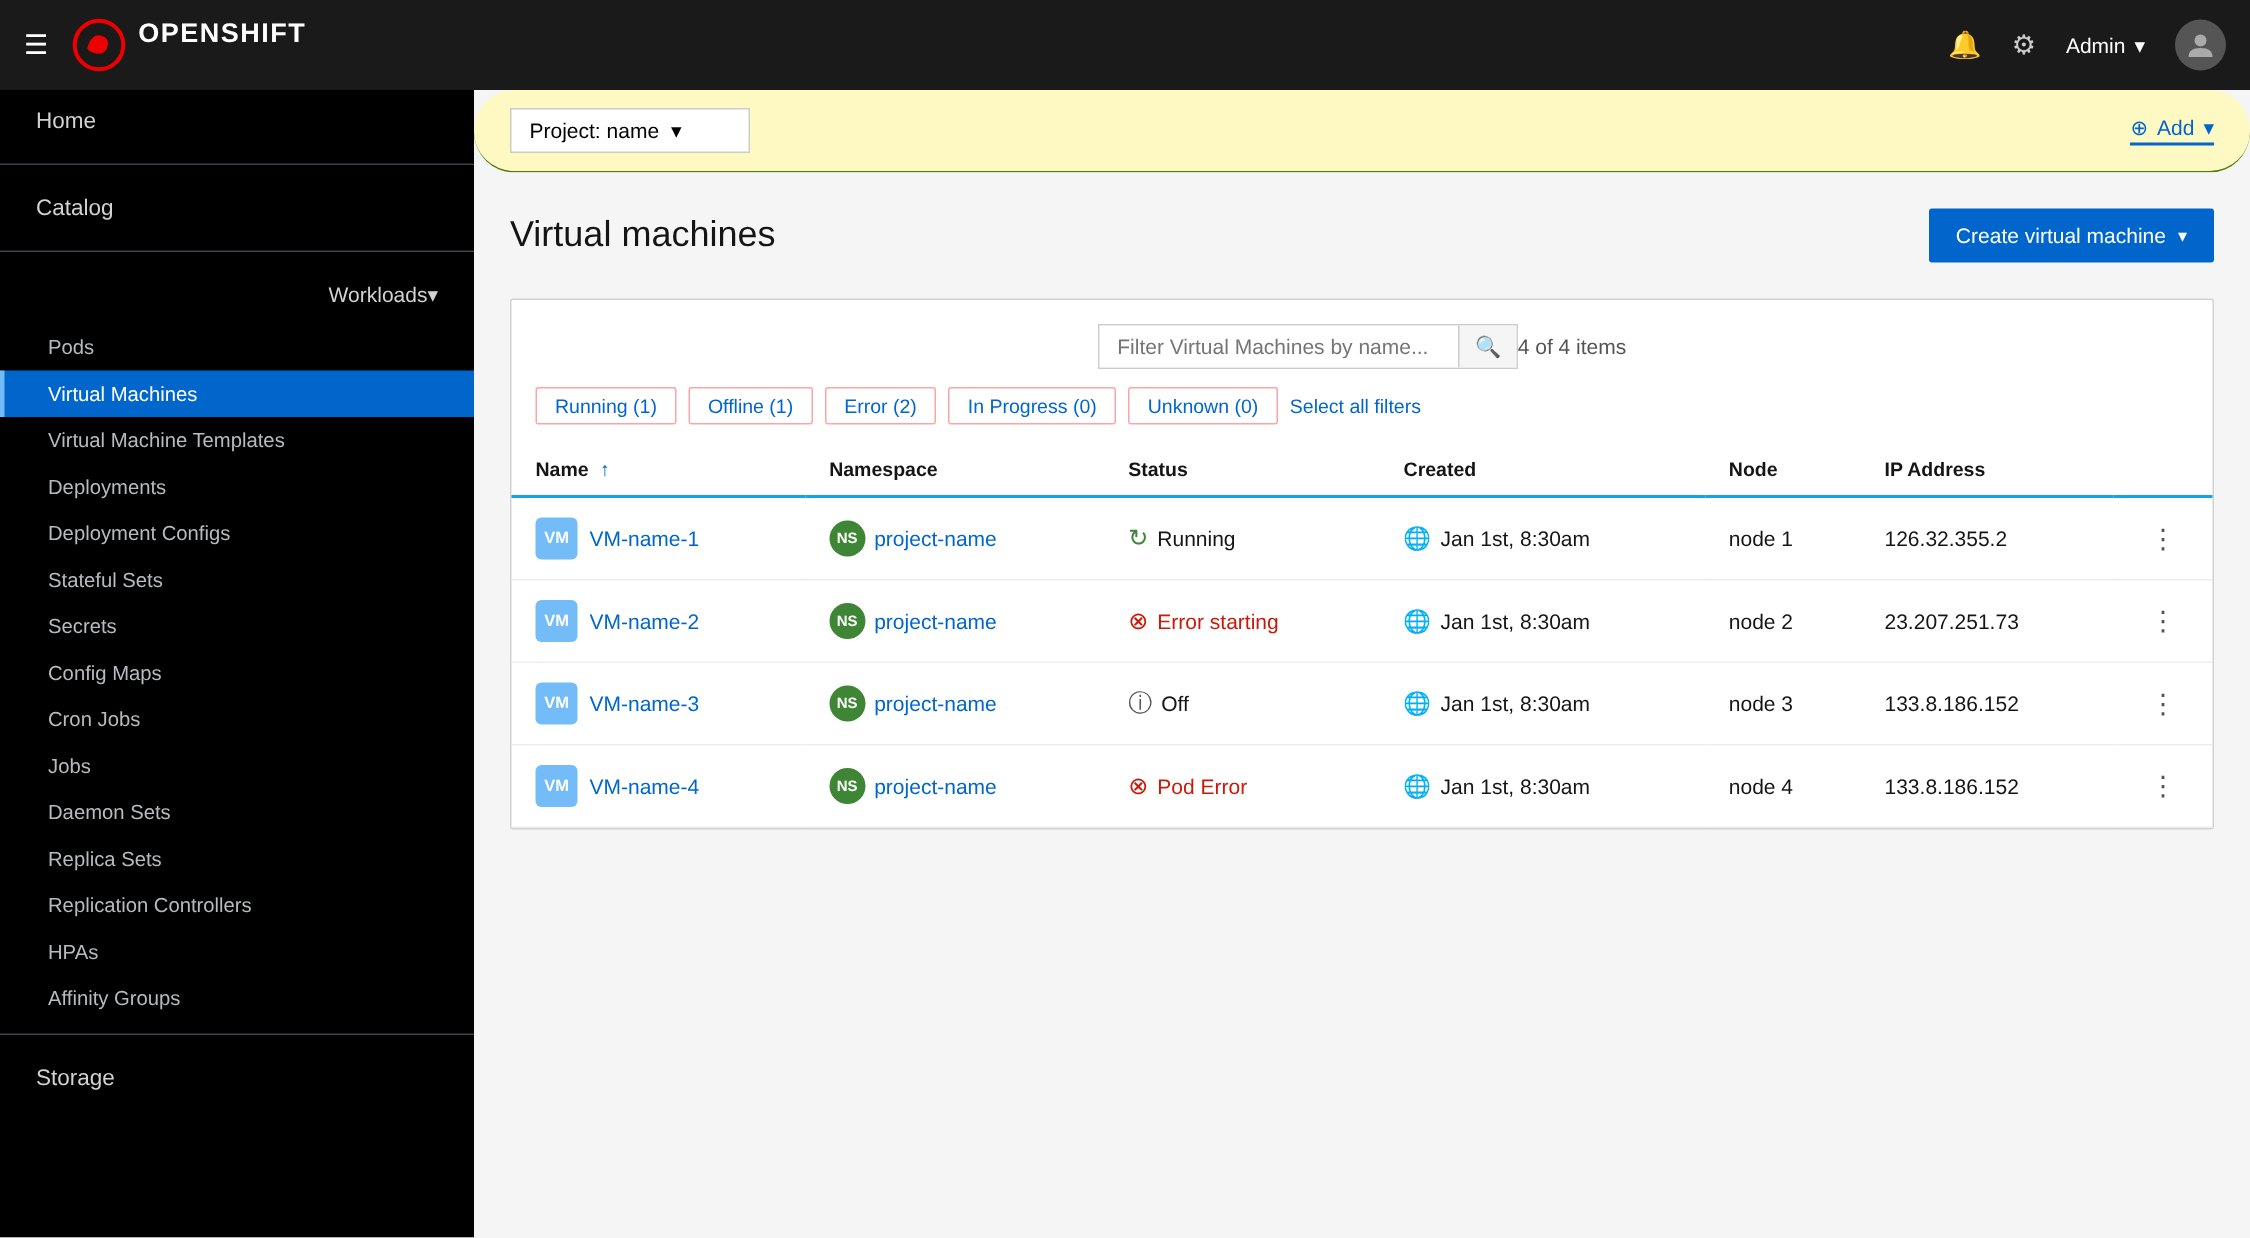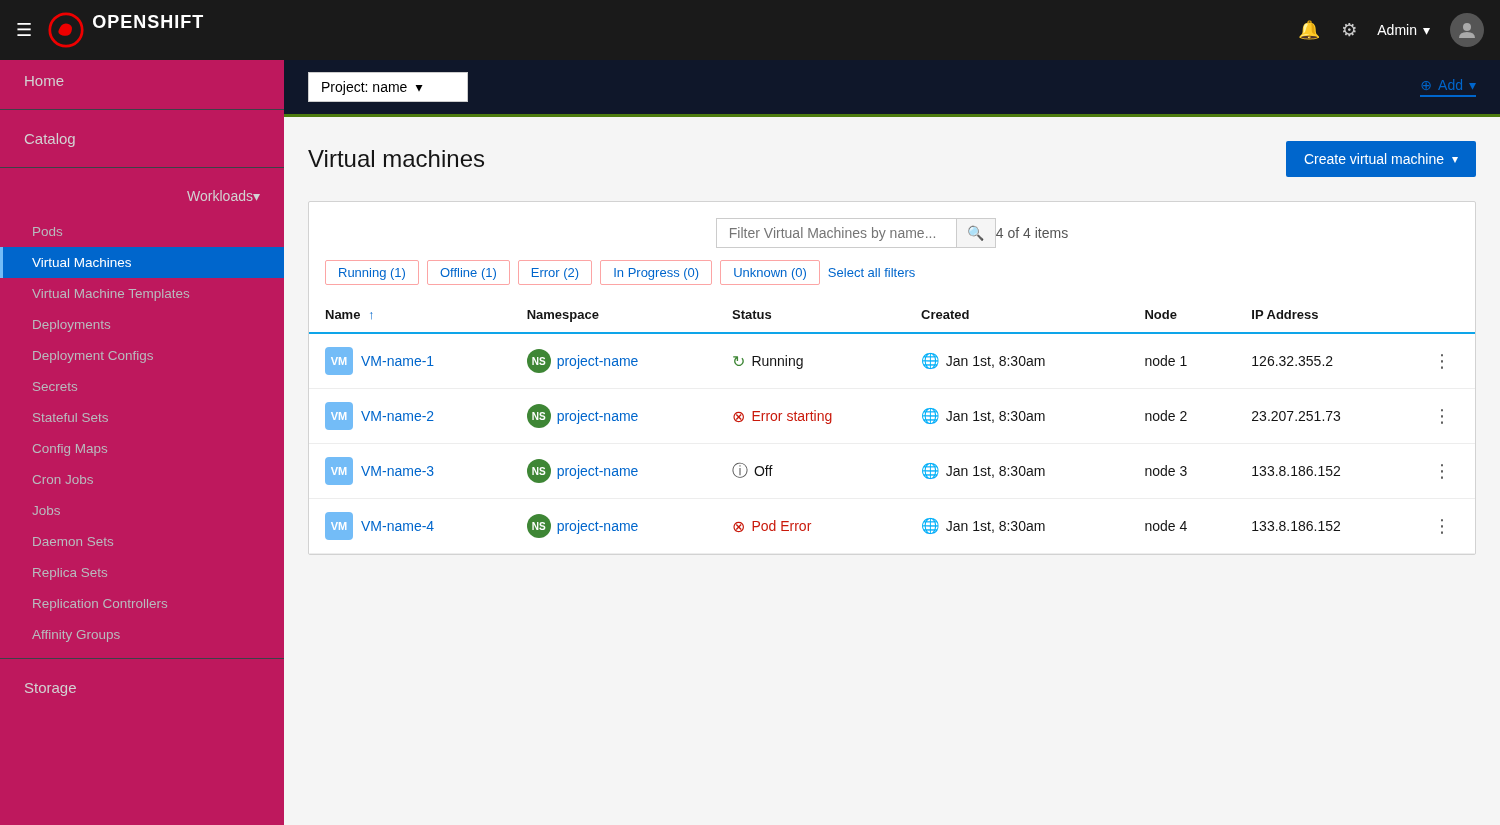--- a/index.html
+++ b/index.html
@@ -22,22 +22,22 @@
     .topnav-right { margin-left: auto; display: flex; align-items: center; gap: 20px; }
     .topnav-icon { color: #ccc; font-size: 18px; cursor: pointer; }
     .topnav-admin { color: white; display: flex; align-items: center; gap: 6px; cursor: pointer; font-size: 14px; }
     .topnav-avatar { width: 34px; height: 34px; border-radius: 50%; background: #555; display: flex; align-items: center; justify-content: center; color: #ccc; font-size: 18px; }
 
     
     .layout { display: flex; flex: 1; overflow: hidden; }
 
     
     .sidebar {
-      width: 284px;
-      background: #be185d;
+      width: 316px;
+      background: #000000;
       color: #d2d2d2;
       flex-shrink: 0;
       overflow-y: auto;
       display: flex;
       flex-direction: column;
     }
     .sidebar-top-item {
       padding: 12px 24px;
       font-size: 15px;
       color: #d2d2d2;
@@ -65,27 +65,28 @@
     .main {
       flex: 1;
       display: flex;
       flex-direction: column;
       overflow: hidden;
       background: #f5f5f5;
     }
 
     
     .project-bar {
-      background: #0f172a;
+      background: #fef9c3;
       padding: 12px 24px;
-      border-bottom: 3px solid #4d7c0f;
+      border-bottom: 1px solid #4d7c0f;
       display: flex;
       align-items: center;
       justify-content: space-between;
       flex-shrink: 0;
+      border-radius: 27px;
     }
     .project-selector {
       border: 1px solid #ccc;
       background: white;
       padding: 6px 12px;
       display: flex;
       align-items: center;
       gap: 8px;
       cursor: pointer;
       font-size: 14px;
@@ -324,28 +325,29 @@
     <div class="sidebar-group-header">
       <span>Workloads</span>
       <span>▾</span>
     </div>
     <div id="sidebar-items-container">
         <div class="sidebar-item">Pods</div>
         <div class="sidebar-item active">Virtual Machines</div>
         <div class="sidebar-item">Virtual Machine Templates</div>
         <div class="sidebar-item">Deployments</div>
         <div class="sidebar-item">Deployment Configs</div>
+        <div class="sidebar-item">Stateful Sets</div>
         <div class="sidebar-item">Secrets</div>
-        <div class="sidebar-item">Stateful Sets</div>
         <div class="sidebar-item">Config Maps</div>
         <div class="sidebar-item">Cron Jobs</div>
         <div class="sidebar-item">Jobs</div>
         <div class="sidebar-item">Daemon Sets</div>
         <div class="sidebar-item">Replica Sets</div>
         <div class="sidebar-item">Replication Controllers</div>
+        <div class="sidebar-item">HPAs</div>
         <div class="sidebar-item">Affinity Groups</div>
       </div>
     <div class="sidebar-divider"></div>
     <div class="sidebar-top-item">Storage</div>
   </aside>
 
   <main class="main">
 
     <div class="project-bar">
       <div class="project-selector">

